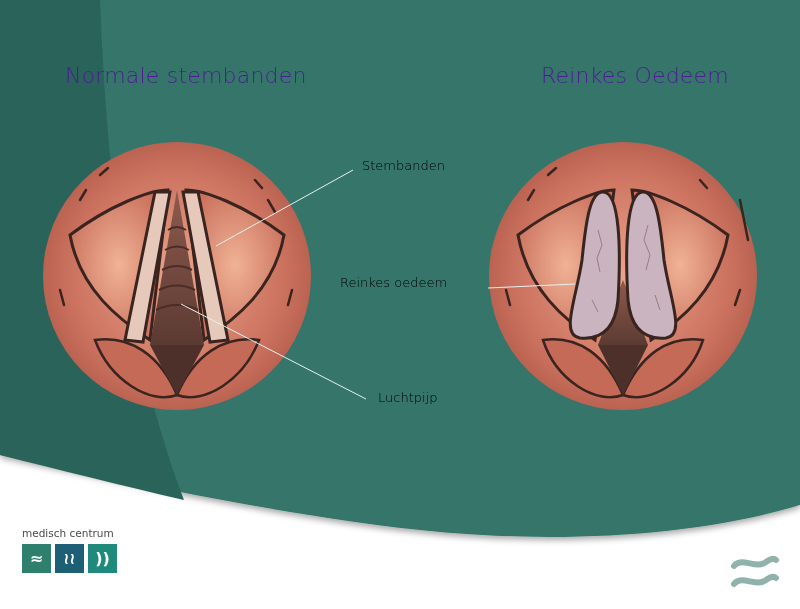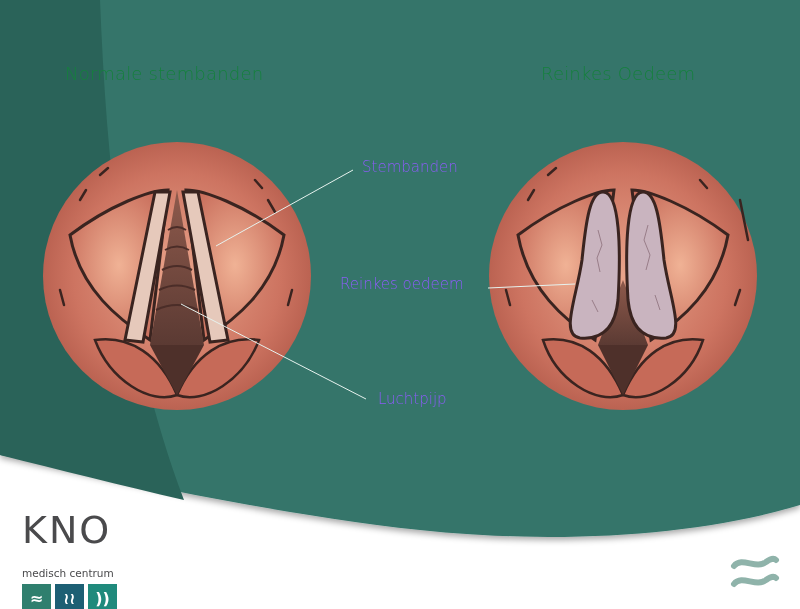--- a/index.html
+++ b/index.html
@@ -1,19 +1,19 @@
 <!DOCTYPE html>
 <html><head>
 <meta charset="utf-8">
 <style>
   html, body { margin: 0; padding: 0; }
   body { width: 800px; height: 609px; overflow: hidden; background: #ffffff; position: relative; font-family: "DejaVu Sans", sans-serif; }
   .bg-svg { position: absolute; left: 0; top: 0; width: 800px; height: 609px; }
-  .title { position: absolute; color: #15803d; font-size: 18px; font-weight: 300; letter-spacing: 0.2px; text-align: right; }
-  .label { position: absolute; color: #8b5cf6; font-size: 15px; font-weight: 300; }
+  .title { position: absolute; color: #4c1d95; font-size: 22px; font-weight: 300; letter-spacing: 0.2px; text-align: right; }
+  .label { position: absolute; color: #000000; font-size: 13px; font-weight: 300; }
   .logo { position: absolute; left: 22px; top: 510px; width: 110px; }
   .logo-kno { font-size: 38px; color: #4a4a4c; letter-spacing: 2px; line-height: 40px; font-weight: 400; }
   .logo-sub { font-size: 10.5px; color: #4a4a4c; margin-top: 16px; line-height: 14px; }
   .logo-squares { display: flex; gap: 4px; margin-top: 4px; }
   .sq { width: 29px; height: 29px; display: flex; align-items: center; justify-content: center; color: #ffffff; font-size: 16px; font-weight: bold; }
   .corner-wave { position: absolute; left: 728px; top: 552px; }
 </style>
 </head>
 <body>
 
@@ -108,21 +108,20 @@
 </svg>
 
 <div class="title" style="left:65px; top:63px;">Normale stembanden</div>
 <div class="title" style="left:541px; top:63px;">Reinkes Oedeem</div>
 
 <div class="label" style="left:362px; top:158px;">Stembanden</div>
 <div class="label" style="left:340px; top:275px;">Reinkes oedeem</div>
 <div class="label" style="left:378px; top:390px;">Luchtpijp</div>
 
 <div class="logo">
-  <div class="logo-kno">KNO</div>
   <div class="logo-sub">medisch centrum</div>
   <div class="logo-squares">
     <div class="sq" style="background:#2f7f6e">≈</div>
     <div class="sq" style="background:#1d5f74">≀≀</div>
     <div class="sq" style="background:#1f8a7c">))</div>
   </div>
 </div>
 
 <svg class="corner-wave" width="56" height="40" viewBox="0 0 56 40">
   <path d="M6,14 C14,4 28,18 38,10 C42,7 46,6 48,8" stroke="#8fb3aa" stroke-width="6" fill="none" stroke-linecap="round"></path>

